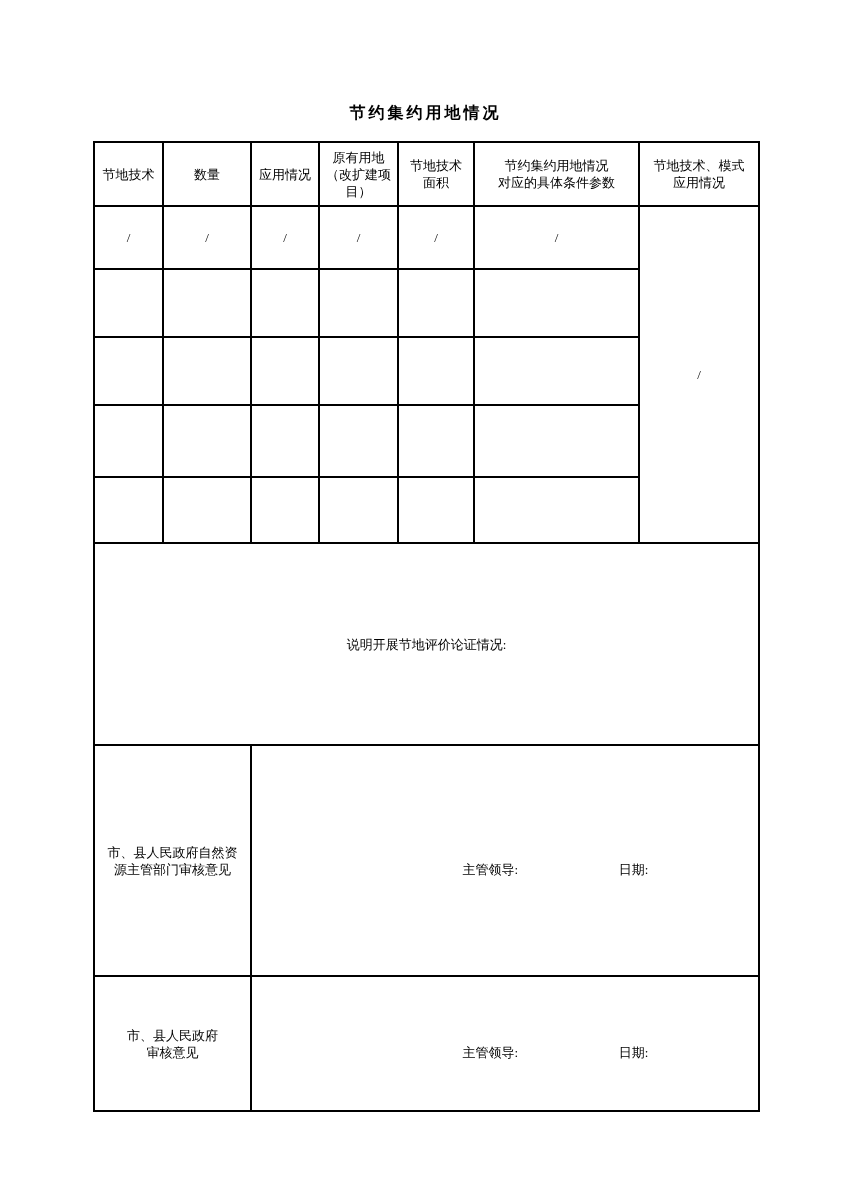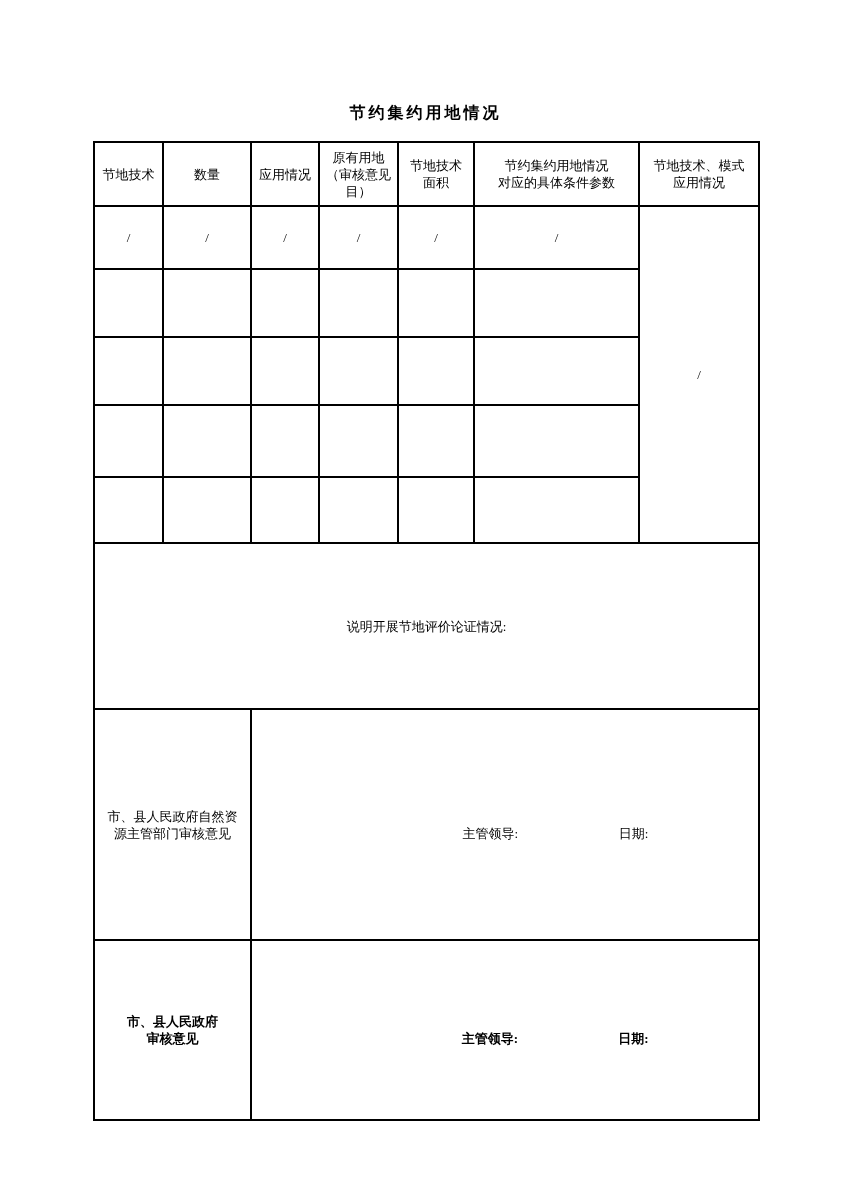--- a/index.html
+++ b/index.html
@@ -44,23 +44,23 @@
     vertical-align: middle;
     white-space: pre-line;
     overflow: hidden;
   }
   tr.r-hdr  { height: 64px; }
   tr.r1     { height: 63px; }
   tr.r2     { height: 68px; }
   tr.r3     { height: 68px; }
   tr.r4     { height: 72px; }
   tr.r5     { height: 66px; }
-  tr.r-note { height: 166px; }
+  tr.r-note { height: 202px; }
   tr.r-rev1 { height: 231px; }
-  tr.r-rev2 { height: 180px; font-weight: bold; }
+  tr.r-rev2 { height: 135px; }
   td.note {
     text-align: left;
     vertical-align: top;
     padding: 4px 5px;
   }
   td.rev-label {
     text-align: center;
     vertical-align: middle;
   }
   td.rev-content {
@@ -89,21 +89,21 @@
       <col style="width:165px">
       <col style="width:120px">
     </colgroup>
 
     <tbody>
         <tr class="r-hdr">
       <td>节地技术</td>
       <td>数量</td>
       <td>应用情况</td>
       <td>原有用地
-（审核意见
+（改扩建项
 目）</td>
       <td>节地技术
 面积</td>
       <td>节约集约用地情况
 对应的具体条件参数</td>
       <td>节地技术、模式
 应用情况</td>
     </tr>
 
     <tr class="r1">

